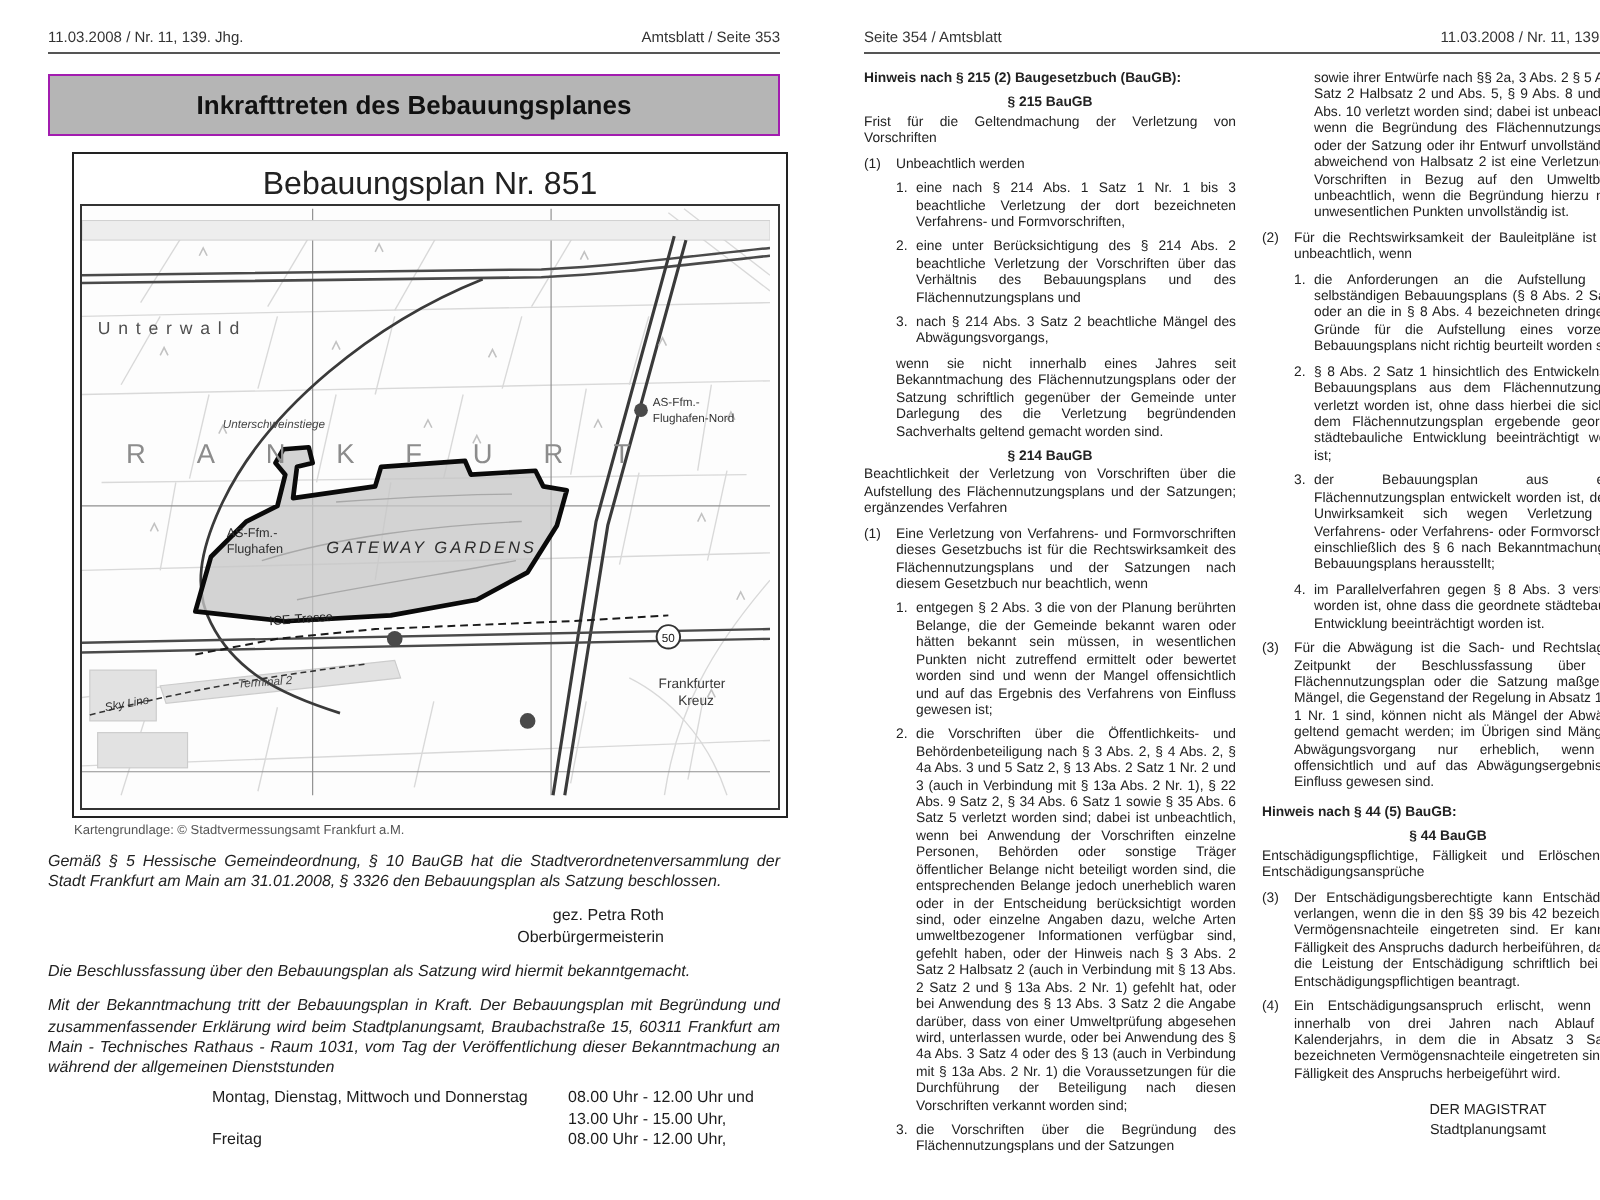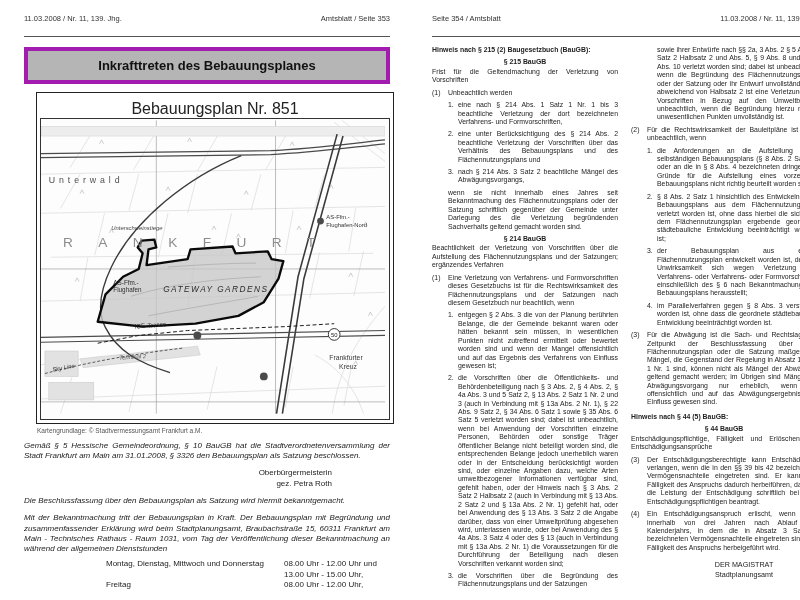--- a/index.html
+++ b/index.html
@@ -5,22 +5,22 @@
   html,body{margin:0;padding:0;}
   body{
     width:800px;height:600px;position:relative;background:#ffffff;
     font-family:"Liberation Sans", sans-serif;color:#1c1c1c;
     -webkit-font-smoothing:antialiased;overflow:hidden;
   }
   .page{position:absolute;top:14px;}
   .page-left{left:24px;width:366px;}
   .page-right{left:408px;width:386px;margin-left:24px;}
   .pg-header{display:flex;justify-content:space-between;font-size:7.5px;color:#333;
-    border-bottom:1px solid #555;padding-bottom:13px;gap:44px;}
-  .title-bar{margin-top:10px;background:#b5b5b5;border:4px solid #a21caf;
+    border-bottom:1px solid #555;padding-bottom:3px;gap:44px;}
+  .title-bar{margin-top:10px;background:#b5b5b5;border:1px solid #a21caf;
     text-align:center;font-weight:bold;font-size:13px;padding:7px 0;color:#111;}
   .plan-box{margin-top:8px;margin-left:12px;margin-right:-4px;border:1.6px solid #222;
     background:#fff;padding:4px 3px 3px 3px;}
   .plan-title{text-align:center;font-size:16px;color:#222;margin-top:3px;}
   .plan-subtitle{text-align:center;font-size:11px;color:#333;margin:2px 0 5px 0;}
   .map-frame{border:1px solid #333;background:#fdfdfd;}
   .map-caption{font-size:6.5px;color:#555;margin:3px 0 0 13px;}
   .body-text{font-size:8px;line-height:1.28;text-align:justify;margin-top:7px;color:#222;font-style:italic;}
   .sig-block{margin-top:7px;margin-right:58px;text-align:right;font-size:8px;line-height:1.3;}
   .hours{margin:5px 0 0 34px;font-size:8px;line-height:1.3;}
@@ -186,22 +186,22 @@
         <text x="305" y="254" font-size="7" fill="#3a3a3a">Kreuz</text>
       </svg>
     </div>
   </div>
 
   <div class="map-caption">Kartengrundlage: © Stadtvermessungsamt Frankfurt a.M.</div>
 
   <div class="body-text">Gemäß § 5 Hessische Gemeindeordnung, § 10 BauGB hat die Stadtverordnetenversammlung der Stadt Frankfurt am Main am 31.01.2008, § 3326 den Bebauungsplan als Satzung beschlossen.</div>
 
   <div class="sig-block">
+    <div>gez. Petra Roth</div>
     <div>Oberbürgermeisterin</div>
-    <div>gez. Petra Roth</div>
   </div>
 
   <div class="body-text">Die Beschlussfassung über den Bebauungsplan als Satzung wird hiermit bekanntgemacht.</div>
   <div class="body-text">Mit der Bekanntmachung tritt der Bebauungsplan in Kraft. Der Bebauungsplan mit Begründung und zusammenfassender Erklärung wird beim Stadtplanungsamt, Braubachstraße 15, 60311 Frankfurt am Main - Technisches Rathaus - Raum 1031, vom Tag der Veröffentlichung dieser Bekanntmachung an während der allgemeinen Dienststunden</div>
 
   <div class="hours">
     <div class="hours-row">
       <span class="hours-days">Montag, Dienstag, Mittwoch und Donnerstag</span>
       <span class="hours-times">08.00 Uhr - 12.00 Uhr und 13.00 Uhr - 15.00 Uhr,</span>
     </div>

